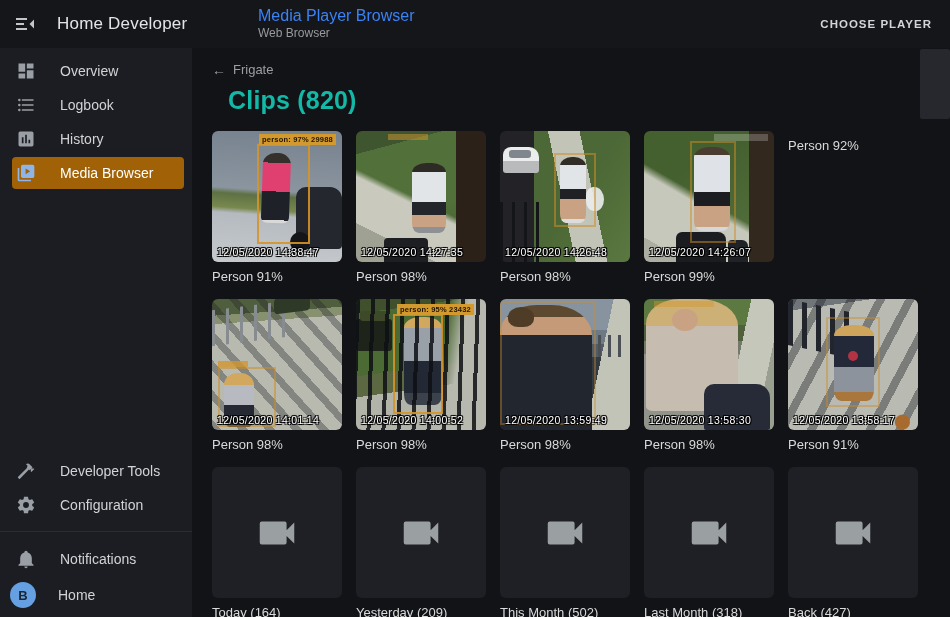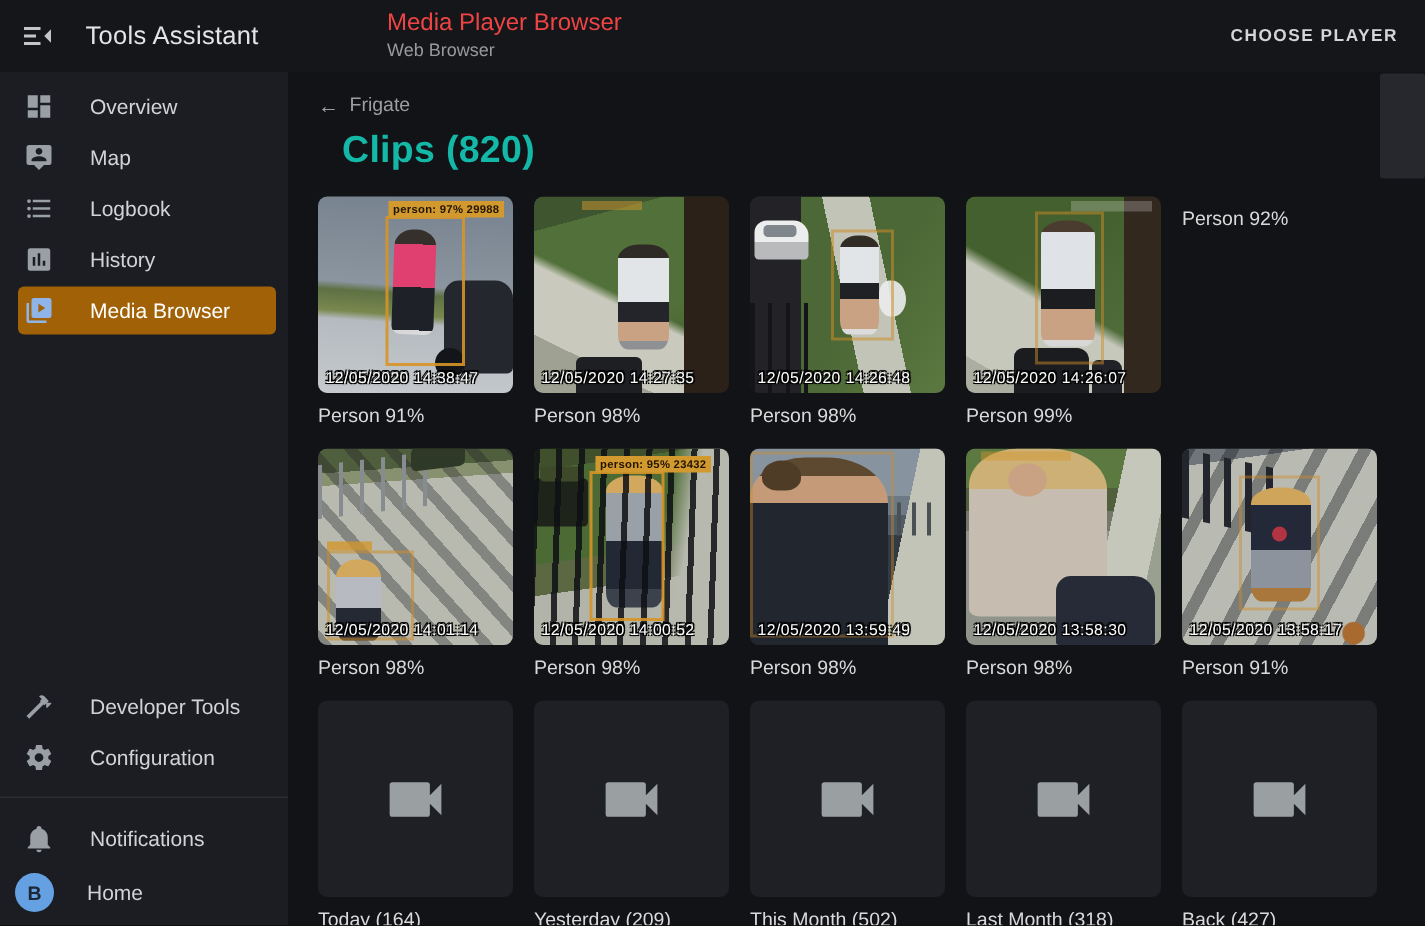--- a/index.html
+++ b/index.html
@@ -14,21 +14,21 @@
   
   .topbar {
     position:absolute; top:0; left:0; right:0; height:48px;
     background:#15161a; display:flex; align-items:center; z-index:6;
   }
   .topbar-left { width:192px; flex:0 0 192px; display:flex; align-items:center; padding-left:13px; }
   .menu-btn { width:24px; height:24px; color:#c3c5c8; background:none; border:none; padding:0; cursor:pointer; }
   .menu-btn svg { width:24px; height:24px; display:block; }
   .app-title { margin-left:20px; color:#e3e4e6; font-size:17px; letter-spacing:.2px; white-space:nowrap; }
   .tb-main { margin-left:66px; line-height:1.15; }
-  .tb-title { color:#ef4444; font-size:16px; }
+  .tb-title { color:#3b82f6; font-size:16px; }
   .tb-sub { color:#989a9e; font-size:12px; margin-top:1px; }
   .choose-player {
     margin-left:auto; margin-right:10px; background:none; border:none; cursor:pointer;
     color:#d4d5d7; font-size:11.5px; font-weight:bold; letter-spacing:1px;
     font-family:inherit; padding:8px;
   }
 
   
   .sidebar {
     position:absolute; top:48px; left:0; bottom:0; width:192px;
@@ -220,48 +220,40 @@
 
 <div class="app">
 
   <header class="topbar">
     <div class="topbar-left">
       <button class="menu-btn">
         <svg viewBox="0 0 24 24">
             <path fill="currentColor" d="M3,6H14V8H3V6M3,11H11V13H3V11M3,16H14V18H3V16M21,7.5L16.5,12L21,16.5V7.5Z"></path>
           </svg>
       </button>
-      <span class="app-title">Tools Assistant</span>
+      <span class="app-title">Home Developer</span>
     </div>
     <div class="tb-main">
       <div class="tb-title">Media Player Browser</div>
       <div class="tb-sub">Web Browser</div>
     </div>
     <button class="choose-player">CHOOSE PLAYER</button>
   </header>
 
   <nav class="sidebar">
     <div id="nav-top">
   <div class="nav-item">
     <span class="icn">
             <svg viewBox="0 0 24 24">
               <path fill="currentColor" d="M13,3V9H21V3M13,21H21V11H13M3,21H11V15H3M3,13H11V3H3V13Z"></path>
             </svg>
           </span>
     <span class="lbl">Overview</span>
   </div>
 
-  <div class="nav-item">
-    <span class="icn">
-            <svg viewBox="0 0 24 24">
-              <path fill="currentColor" d="M20,2H4A2,2 0 0,0 2,4V16A2,2 0 0,0 4,18H8L12,22L16,18H20A2,2 0 0,0 22,16V4A2,2 0 0,0 20,2M12,4.3C13.5,4.3 14.7,5.5 14.7,7C14.7,8.5 13.5,9.7 12,9.7C10.5,9.7 9.3,8.5 9.3,7C9.3,5.5 10.5,4.3 12,4.3M18,15H6V14.1C6,12.1 10,11 12,11C14,11 18,12.1 18,14.1V15Z"></path>
-            </svg>
-          </span>
-    <span class="lbl">Map</span>
-  </div>
 
   <div class="nav-item">
     <span class="icn">
             <svg viewBox="0 0 24 24">
               <path fill="currentColor" d="M7,5H21V7H7V5M7,13V11H21V13H7M4,4.5A1.5,1.5 0 0,1 5.5,6A1.5,1.5 0 0,1 4,7.5A1.5,1.5 0 0,1 2.5,6A1.5,1.5 0 0,1 4,4.5M4,10.5A1.5,1.5 0 0,1 5.5,12A1.5,1.5 0 0,1 4,13.5A1.5,1.5 0 0,1 2.5,12A1.5,1.5 0 0,1 4,10.5M7,19V17H21V19H7M4,16.5A1.5,1.5 0 0,1 5.5,18A1.5,1.5 0 0,1 4,19.5A1.5,1.5 0 0,1 2.5,18A1.5,1.5 0 0,1 4,16.5Z"></path>
             </svg>
           </span>
     <span class="lbl">Logbook</span>
   </div>
 

